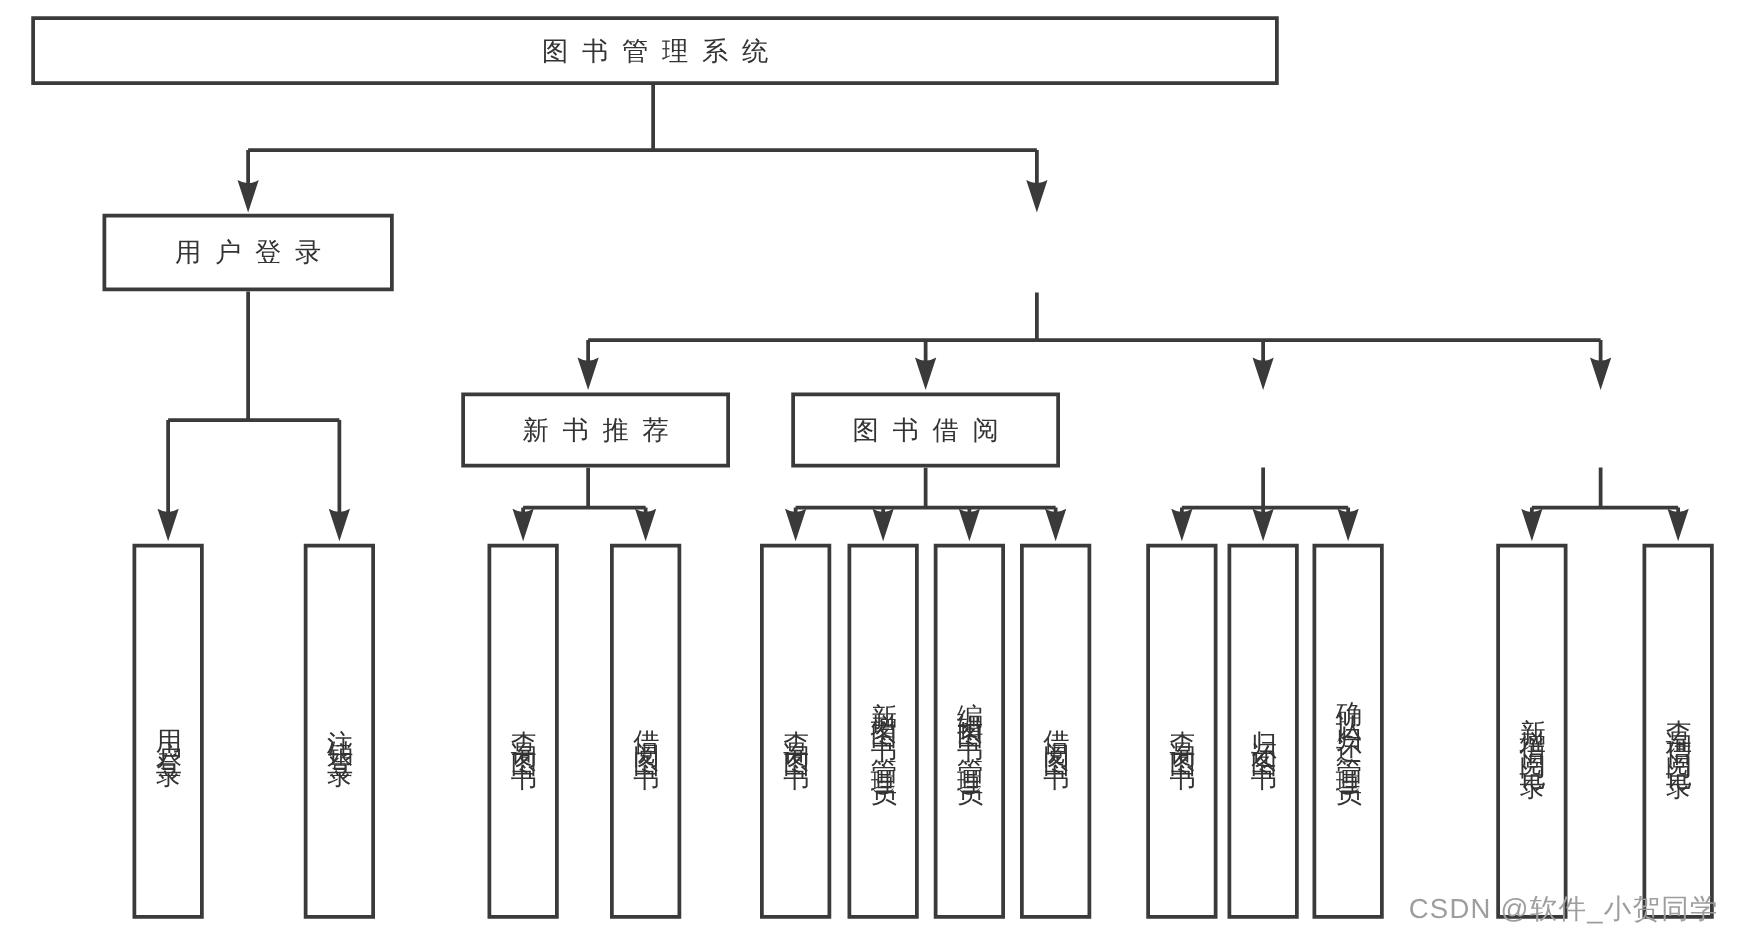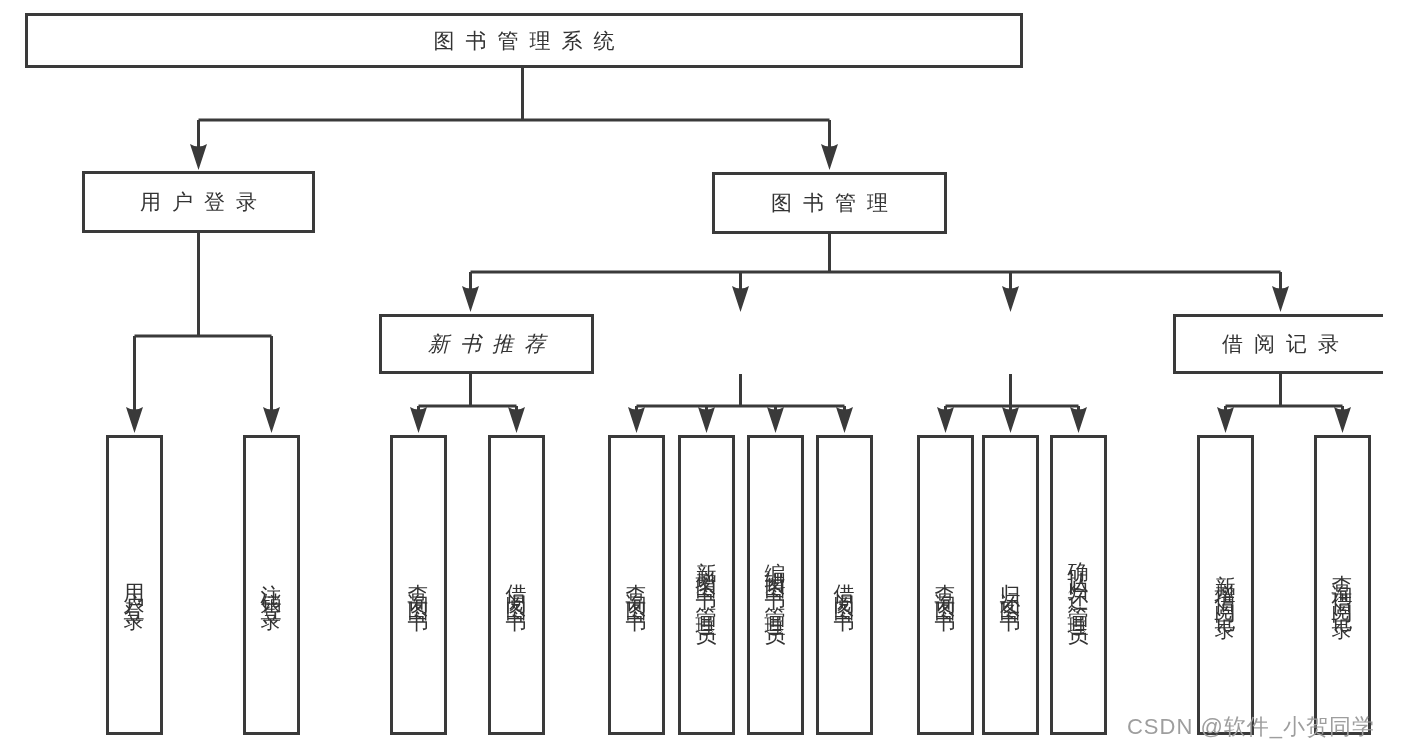--- a/index.html
+++ b/index.html
@@ -107,24 +107,23 @@
       <path class="ahead" d="M1002,407 Q1010.5,412 1019,407 L1010.5,433 Z"></path>
       <path class="ahead" d="M1070,407 Q1078.5,412 1087,407 L1078.5,433 Z"></path>
       <path class="ahead" d="M1217,407 Q1225.5,412 1234,407 L1225.5,433 Z"></path>
       <path class="ahead" d="M1334,407 Q1342.5,412 1351,407 L1342.5,433 Z"></path>
     </g>
   </svg>
 
   <div class="node" style="left:25px; top:13px; width:998px; height:55px;">图书管理系统</div>
 
   <div class="node" style="left:82px; top:171px; width:233px; height:62px;">用户登录</div>
-  <div class="node" style="left:712px; top:172px; width:235px; height:62px;">图书管理</div>
 
-  <div class="node" style="left:379px; top:314px; width:215px; height:60px;font-style:italic;">新书推荐</div>
-  <div class="node" style="left:1173px; top:314px; width:215px; height:60px;">借阅记录</div>
+  <div class="node" style="left:369px; top:314px; width:215px; height:60px;">新书推荐</div>
+  <div class="node" style="left:633px; top:314px; width:215px; height:60px;">图书借阅</div>
 
   <div class="node leaf" style="left:106px; top:435px; width:57px; height:300px;">用户登录</div>
   <div class="node leaf" style="left:243px; top:435px; width:57px; height:300px;">注销登录</div>
 
   <div class="node leaf" style="left:390px; top:435px; width:57px; height:300px;">查询图书</div>
   <div class="node leaf" style="left:488px; top:435px; width:57px; height:300px;">借阅图书</div>
 
   <div class="node leaf" style="left:608px; top:435px; width:57px; height:300px;">查询图书</div>
   <div class="node leaf" style="left:678px; top:435px; width:57px; height:300px;">新增图书（管理员）</div>
   <div class="node leaf" style="left:747px; top:435px; width:57px; height:300px;">编辑图书（管理员）</div>

